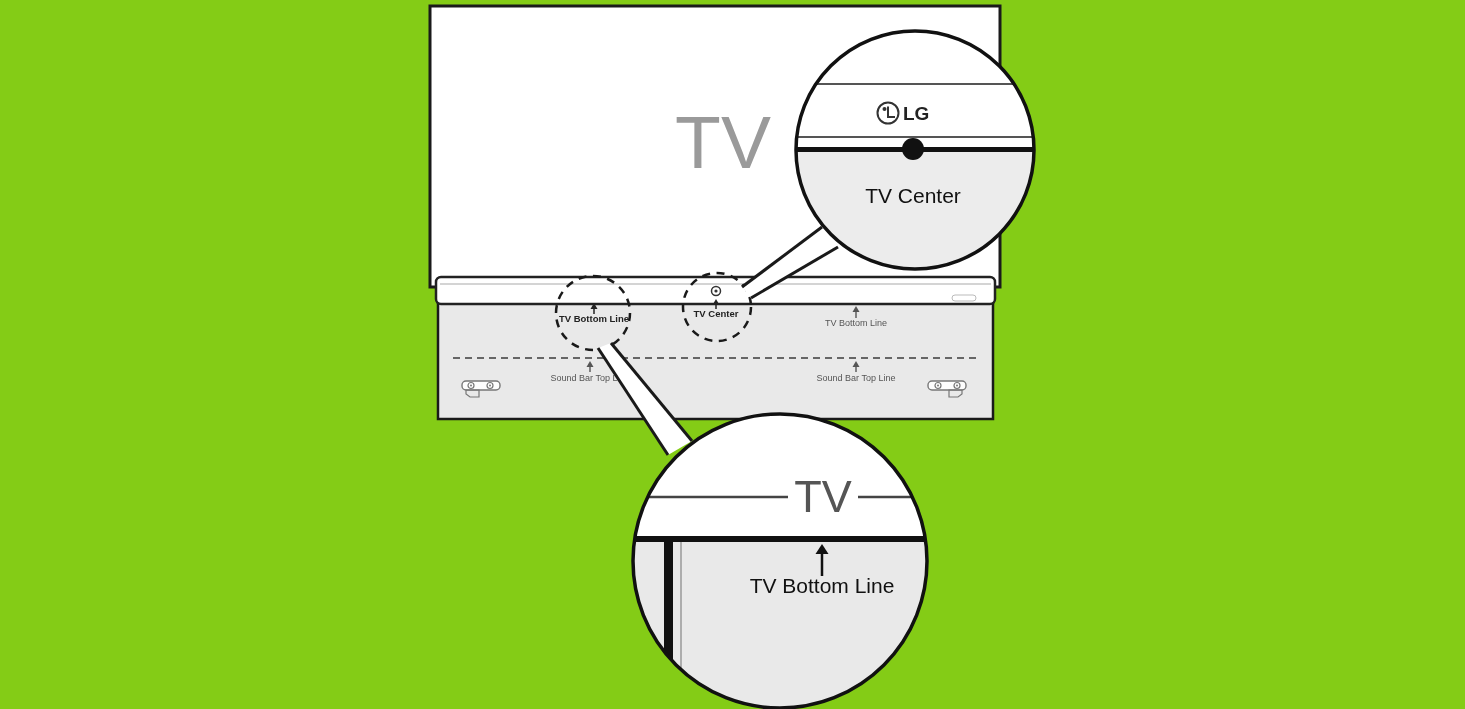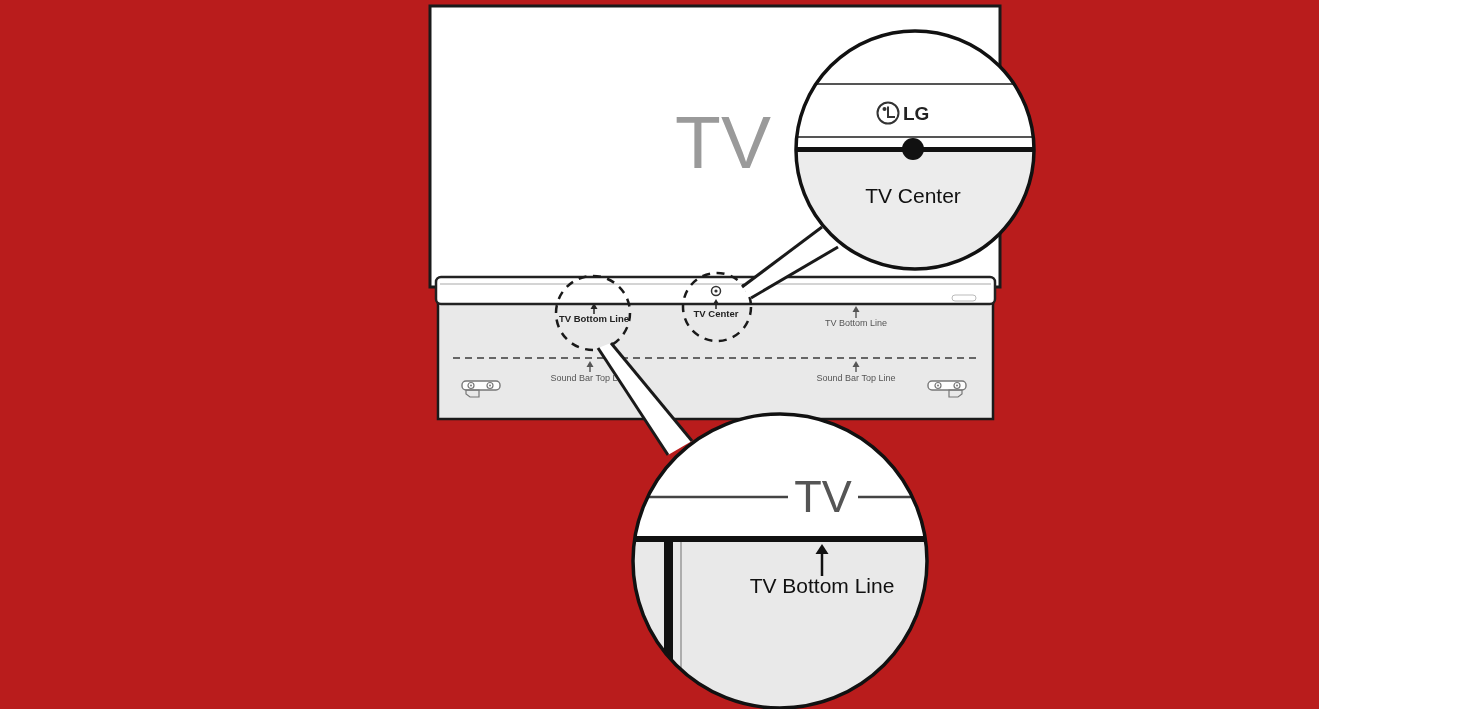--- a/index.html
+++ b/index.html
@@ -1,20 +1,20 @@
 <!DOCTYPE html>
 <html><head>
 <meta charset="utf-8">
 <style>
   html, body { margin: 0; padding: 0; background: #ffffff; }
   .stage {
     position: relative;
-    width: 1319px;
+    width: 1465px;
     height: 709px;
-    background: #b91c1c;
+    background: #84cc16;
     overflow: hidden;
     font-family: "Liberation Sans", sans-serif;
   }
   svg text {
     font-family: "Liberation Sans", sans-serif;
   }
 </style>
 </head>
 <body>
 

